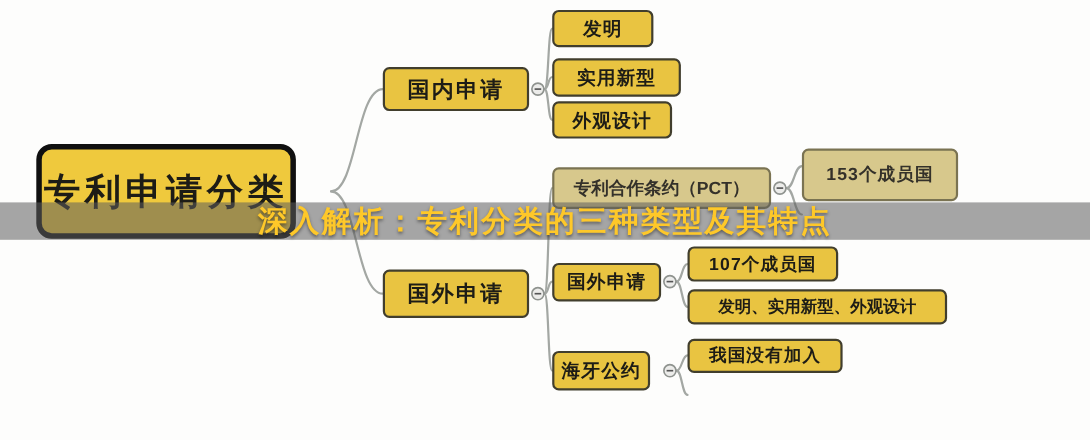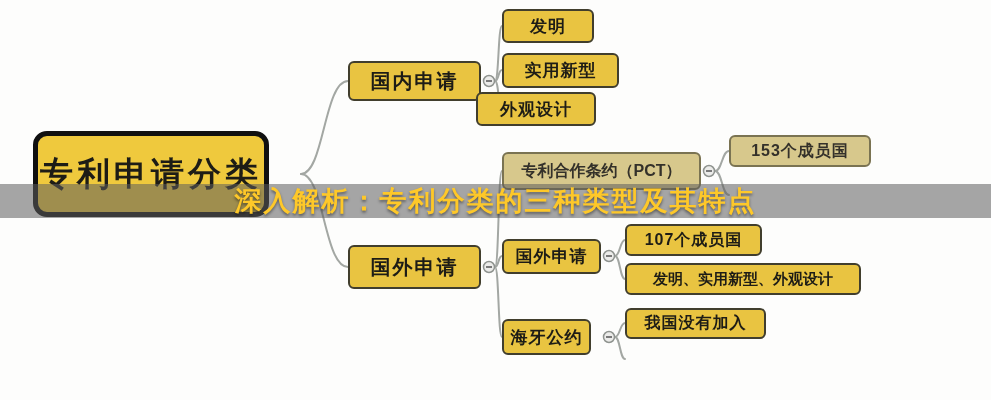--- a/index.html
+++ b/index.html
@@ -11,24 +11,24 @@
         background:#e9c441;border:2px solid #413e2d;border-radius:6px;font-weight:bold;
         color:#1d1c16;font-size:17px;letter-spacing:1px;text-align:center;white-space:nowrap}
   .muted{background:#d7c88c;border-color:#7a7352;color:#34312a}
   .root{border:5px solid #101010;border-radius:14px;font-size:33px;letter-spacing:4px;background:#efc93d}
   .branch{font-size:20px;letter-spacing:2px}
   
   .n-root{left:33px;top:131px;width:236px;height:86px}
   .n-domestic{left:348px;top:61px;width:133px;height:40px}
   .n-invention{left:502px;top:9px;width:92px;height:34px}
   .n-utility{left:502px;top:53px;width:117px;height:35px}
-  .n-design{left:476px;top:92px;width:120px;height:34px}
+  .n-design{left:502px;top:92px;width:109px;height:34px}
   .n-foreign{left:348px;top:245px;width:133px;height:44px}
   .n-pct{left:502px;top:152px;width:199px;height:38px;font-size:16px;letter-spacing:0}
-  .n-153{left:729px;top:135px;width:142px;height:32px;font-size:16px}
+  .n-153{left:729px;top:135px;width:142px;height:48px;font-size:16px}
   .n-pctnote{left:729px;top:179px;width:230px;height:33px;font-size:15px;letter-spacing:0}
   .n-paris{left:502px;top:239px;width:99px;height:35px}
   .n-107{left:625px;top:224px;width:137px;height:32px;font-size:16px}
   .n-parisnote{left:625px;top:263px;width:236px;height:32px;font-size:15px;letter-spacing:0}
   .n-hague{left:502px;top:319px;width:89px;height:36px}
   .n-hague1{left:625px;top:308px;width:141px;height:31px;font-size:16px}
   .n-hague2{left:625px;top:344px;width:131px;height:31px;font-size:16px}
   .banner{position:absolute;left:0;top:184px;width:991px;height:34px;z-index:5;
           background:rgba(92,92,92,0.55);display:flex;align-items:center;justify-content:center}
   .banner span{font-size:27px;font-weight:bold;color:#fec829;letter-spacing:2px;

